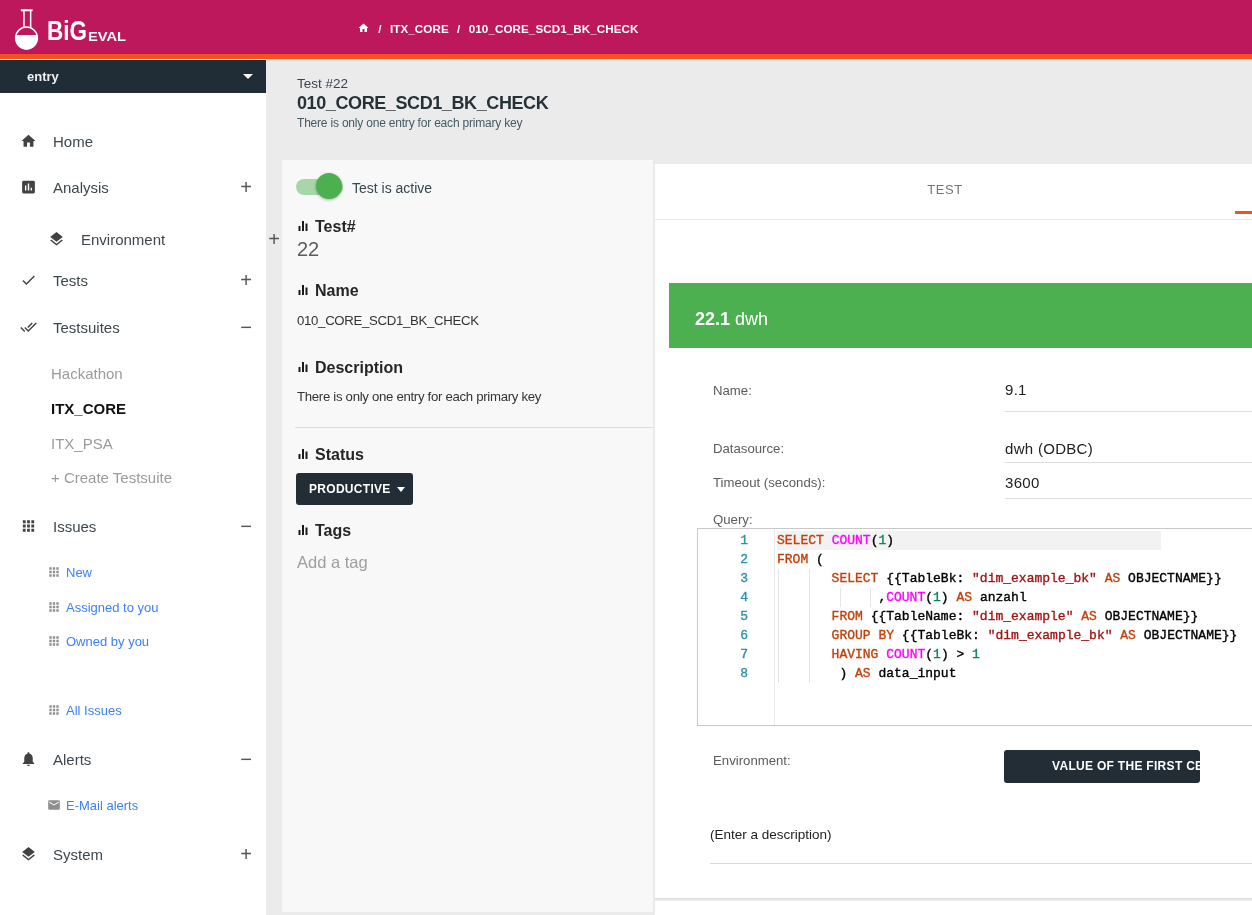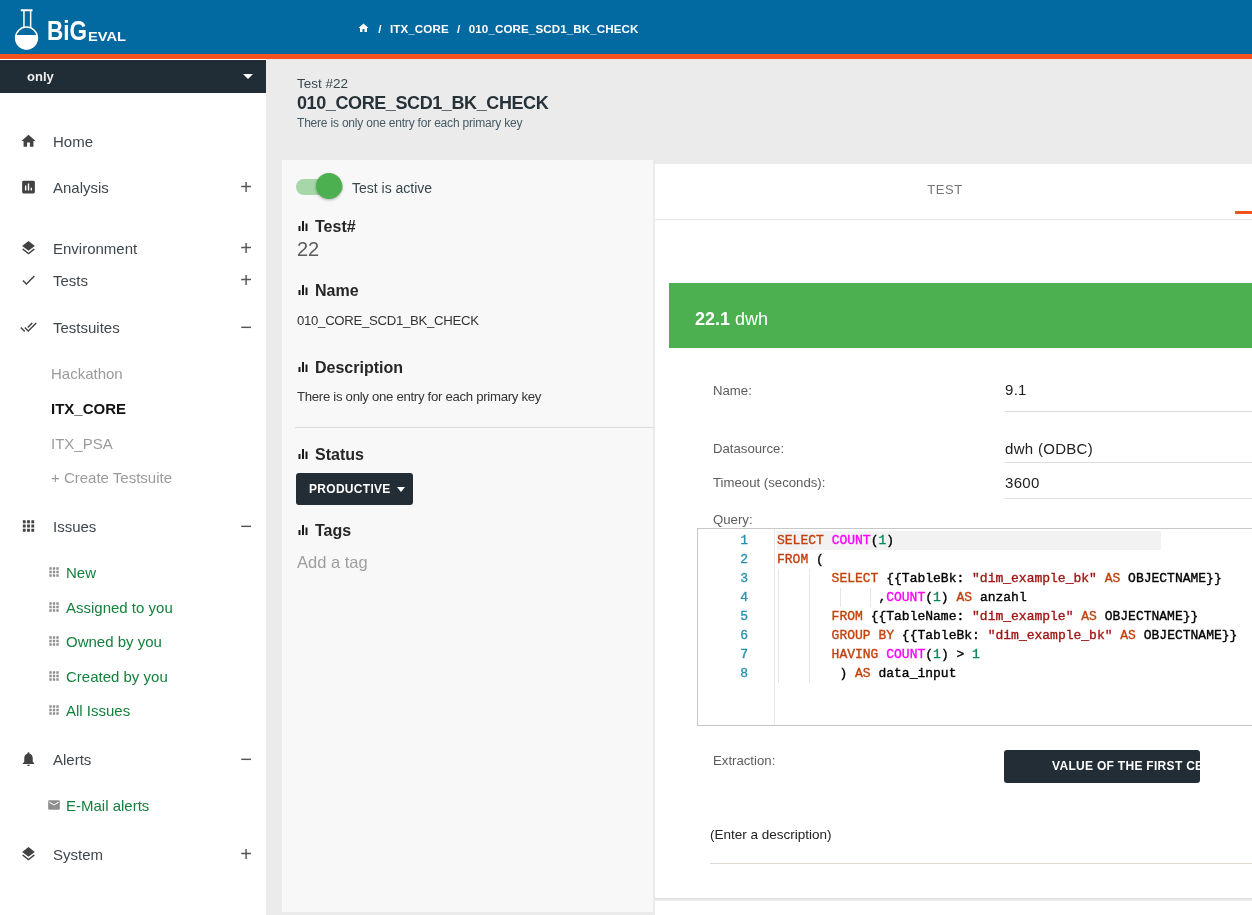--- a/index.html
+++ b/index.html
@@ -1,34 +1,34 @@
 <!DOCTYPE html>
 <html><head>
 <meta charset="utf-8">
 <style>
 * { margin:0; padding:0; box-sizing:border-box; }
 html,body { width:1252px; height:915px; overflow:hidden; background:#fff;
   font-family:"Liberation Sans", sans-serif; }
-#topbar { position:absolute; left:0; top:0; width:1252px; height:54px; background:#0369a1; }
+#topbar { position:absolute; left:0; top:0; width:1252px; height:54px; background:#be185d; }
 #orange { position:absolute; left:0; top:54px; width:1252px; height:5px; background:#f4511e; box-shadow:0 3px 5px rgba(0,0,0,0.25); }
 #contentbg { position:absolute; left:266px; top:59px; width:986px; height:856px; background:#ebebeb; }
 #sidebar { position:absolute; left:0; top:59px; width:266px; height:856px; background:#fff;padding-left:12px; }
 #adminbar { position:absolute; left:0; top:60px; width:266px; height:33px; background:#202d36; color:#fff; }
 #adminbar .lbl { position:absolute; left:27px; top:9px; font-size:13px; font-weight:bold; color:#f0f0f0; }
 #adminbar .car { position:absolute; right:13px; top:14px; width:0; height:0;
   border-left:5.5px solid transparent; border-right:5.5px solid transparent; border-top:5px solid #fff; }
 
 .mi { position:absolute; left:0; width:266px; height:24px; }
 .mi .ic { position:absolute; left:20px; top:50%; transform:translateY(-50%); width:17px; height:17px; }
 .mi .tx { position:absolute; left:53px; top:50%; transform:translateY(-50%); font-size:15px; color:#3e474d; }
 .mi .pm { position:absolute; right:14px; top:50%; transform:translateY(-50%); font-size:20px; font-weight:400; color:#555; }
 .sub { position:absolute; left:0; width:266px; height:22px; }
 .sub .tx { position:absolute; left:51px; top:50%; transform:translateY(-50%); font-size:15px; color:#9b9b9b;text-align:right; }
 .sub .ic { position:absolute; left:47px; top:50%; transform:translateY(-50%); width:14px; height:14px; }
-.sub .tx2 { position:absolute; left:66px; top:50%; transform:translateY(-50%); font-size:15px; color:#15803d; }
+.sub .tx2 { position:absolute; left:66px; top:50%; transform:translateY(-50%); font-size:13px; color:#3b82f6; }
 
 #hdr { position:absolute; left:297px; top:76px; width:900px; } #hdr div { white-space:nowrap; }
 
 #lcard { position:absolute; left:282px; top:160px; width:371px; height:752px; background:#f8f8f8; }
 #rcard { position:absolute; left:655px; top:164px; width:597px; height:735px; background:#fff; border-bottom:1px solid #ddd; }
 .h2icon { display:inline-block; width:12px; height:12px; margin-right:6px; }
 .fieldhead { position:absolute; left:15px; font-size:16px; font-weight:bold; color:#262626; }
 .fieldval { position:absolute; left:15px; font-size:13.2px; letter-spacing:-0.3px; color:#333; }
 .darkbtn { position:absolute; background:#222d35; color:#fff; font-size:12px; font-weight:bold;
   border-radius:3px; text-align:center; letter-spacing:0.3px; white-space:nowrap; }
@@ -87,21 +87,21 @@
       </svg>
     <span class="tx">Home</span>
   </div>
   <div class="mi" style="top:116px;">
     <svg class="ic" viewBox="0 0 24 24" fill="#424242">
         <path d="M19 3H5c-1.1 0-2 .9-2 2v14c0 1.1.9 2 2 2h14c1.1 0 2-.9 2-2V5c0-1.1-.9-2-2-2zM9 17H7v-7h2v7zm4 0h-2V7h2v10zm4 0h-2v-4h2v4z"></path>
       </svg>
     <span class="tx">Analysis</span>
       <span class="pm">+</span>
   </div>
-  <div class="mi" style="top:177px;">
+  <div class="mi" style="top:168px;margin-left:28px;">
     <svg class="ic" viewBox="0 0 24 24" fill="#424242">
         <path d="M11.99 18.54l-7.37-5.73L3 14.07l9 7 9-7-1.63-1.27-7.38 5.74zM12 16l7.36-5.73L21 9l-9-7-9 7 1.63 1.27L12 16z"></path>
       </svg>
     <span class="tx">Environment</span>
       <span class="pm">+</span>
   </div>
   <div class="mi" style="top:209px;">
     <svg class="ic" viewBox="0 0 24 24" fill="#424242">
         <path d="M9 16.17L4.83 12l-1.42 1.41L9 19 21 7l-1.41-1.41z"></path>
       </svg>
@@ -145,26 +145,20 @@
         <path d="M4 4h4v4H4zM10 4h4v4h-4zM16 4h4v4h-4zM4 10h4v4H4zM10 10h4v4h-4zM16 10h4v4h-4zM4 16h4v4H4zM10 16h4v4h-4zM16 16h4v4h-4z"></path>
       </svg>
     <span class="tx2">Assigned to you</span>
     </div>
   <div class="sub" style="top:571px;">
     <svg class="ic" viewBox="0 0 24 24" fill="#8e8e8e">
         <path d="M4 4h4v4H4zM10 4h4v4h-4zM16 4h4v4h-4zM4 10h4v4H4zM10 10h4v4h-4zM16 10h4v4h-4zM4 16h4v4H4zM10 16h4v4h-4zM16 16h4v4h-4z"></path>
       </svg>
     <span class="tx2">Owned by you</span>
     </div>
-  <div class="sub" style="top:606px;">
-    <svg class="ic" viewBox="0 0 24 24" fill="#8e8e8e">
-        <path d="M4 4h4v4H4zM10 4h4v4h-4zM16 4h4v4h-4zM4 10h4v4H4zM10 10h4v4h-4zM16 10h4v4h-4zM4 16h4v4H4zM10 16h4v4h-4zM16 16h4v4h-4z"></path>
-      </svg>
-    <span class="tx2">Created by you</span>
-    </div>
   <div class="sub" style="top:640px;">
     <svg class="ic" viewBox="0 0 24 24" fill="#8e8e8e">
         <path d="M4 4h4v4H4zM10 4h4v4h-4zM16 4h4v4h-4zM4 10h4v4H4zM10 10h4v4h-4zM16 10h4v4h-4zM4 16h4v4H4zM10 16h4v4h-4zM16 16h4v4h-4z"></path>
       </svg>
     <span class="tx2">All Issues</span>
     </div>
   <div class="mi" style="top:688px;">
     <svg class="ic" viewBox="0 0 24 24" fill="#424242">
         <path d="M12 22c1.1 0 2-.9 2-2h-4c0 1.1.9 2 2 2zm6-6v-5c0-3.07-1.63-5.64-4.5-6.32V4c0-.83-.67-1.5-1.5-1.5s-1.5.67-1.5 1.5v.68C7.64 5.36 6 7.92 6 11v5l-2 2v1h16v-1l-2-2z"></path>
       </svg>
@@ -179,21 +173,21 @@
     </div>
   <div class="mi" style="top:783px;">
     <svg class="ic" viewBox="0 0 24 24" fill="#424242">
         <path d="M11.99 18.54l-7.37-5.73L3 14.07l9 7 9-7-1.63-1.27-7.38 5.74zM12 16l7.36-5.73L21 9l-9-7-9 7 1.63 1.27L12 16z"></path>
       </svg>
     <span class="tx">System</span>
       <span class="pm">+</span>
   </div>
 </div>
 <div id="adminbar">
-    <span class="lbl">only</span>
+    <span class="lbl">entry</span>
     <span class="car"></span>
   </div>
 
 <div id="lcard">
 
   <div style="position:absolute;left:14px;top:19px;width:47px;height:16px;border-radius:8px;background:#a7d6a9;"></div>
   <div style="position:absolute;left:34px;top:13px;width:26px;height:26px;border-radius:50%;background:#4caf50;box-shadow:0 1px 3px rgba(0,0,0,0.3);"></div>
   <div style="position:absolute;left:70px;top:20px;font-size:14px;color:#37474f;">Test is active</div>
   <div class="fieldhead" style="top:58px;"><svg class="h2icon" viewBox="0 0 24 24" fill="#1a1a1a">
         <path d="M3 12h4v10H3zM10 2h4v20h-4zM17 7h4v15h-4z"></path>
@@ -243,18 +237,18 @@
     <div class="cl" style="top:2px;"><span style="position:absolute;left:79px;top:0;width:384px;height:19px;background:#f2f2f2;"></span><span class="ln">1</span><span class="code"><span class="kw">SELECT</span> <span class="fn">COUNT</span>(<span class="num">1</span>)</span></div>
     <div class="cl" style="top:21px;"><span class="ln">2</span><span class="code"><span class="kw">FROM</span> (</span></div>
     <div class="cl" style="top:40px;"><span class="ig" style="left:80px;"></span><span class="ig" style="left:111px;"></span><span class="ln">3</span><span class="code">       <span class="kw">SELECT</span> {{TableBk: <span class="str">"dim_example_bk"</span> <span class="kw">AS</span> OBJECTNAME}}</span></div>
     <div class="cl" style="top:59px;"><span class="ig" style="left:80px;"></span><span class="ig" style="left:111px;"></span><span class="ig" style="left:142px;"></span><span class="ig" style="left:172px;"></span><span class="ln">4</span><span class="code">             ,<span class="fn">COUNT</span>(<span class="num">1</span>) <span class="kw">AS</span> anzahl</span></div>
     <div class="cl" style="top:78px;"><span class="ig" style="left:80px;"></span><span class="ig" style="left:111px;"></span><span class="ln">5</span><span class="code">       <span class="kw">FROM</span> {{TableName: <span class="str">"dim_example"</span> <span class="kw">AS</span> OBJECTNAME}}</span></div>
     <div class="cl" style="top:97px;"><span class="ig" style="left:80px;"></span><span class="ig" style="left:111px;"></span><span class="ln">6</span><span class="code">       <span class="kw">GROUP</span> <span class="kw">BY</span> {{TableBk: <span class="str">"dim_example_bk"</span> <span class="kw">AS</span> OBJECTNAME}}</span></div>
     <div class="cl" style="top:116px;"><span class="ig" style="left:80px;"></span><span class="ig" style="left:111px;"></span><span class="ln">7</span><span class="code">       <span class="kw">HAVING</span> <span class="fn">COUNT</span>(<span class="num">1</span>) &gt; <span class="num">1</span></span></div>
     <div class="cl" style="top:135px;"><span class="ig" style="left:80px;"></span><span class="ig" style="left:111px;"></span><span class="ln">8</span><span class="code">        ) <span class="kw">AS</span> data_input</span></div>
   </div>
 
-  <div class="flabel" style="top:589px;">Extraction:</div>
+  <div class="flabel" style="top:589px;">Environment:</div>
   <div class="darkbtn" style="left:349px;top:586px;width:196px;height:33px;line-height:33px;font-size:12px;padding-left:48px;">VALUE OF THE FIRST CELL<span class="caret"></span></div>
   <div style="position:absolute;left:55px;top:663px;font-size:13.5px;color:#212121;">(Enter a description)</div>
   <div style="position:absolute;left:55px;top:699px;width:542px;height:1px;background:#e0dad5;"></div>
 </div>
 <div style="position:absolute;left:655px;top:901px;width:597px;height:14px;background:#fff;"></div>
 
 </body></html>

